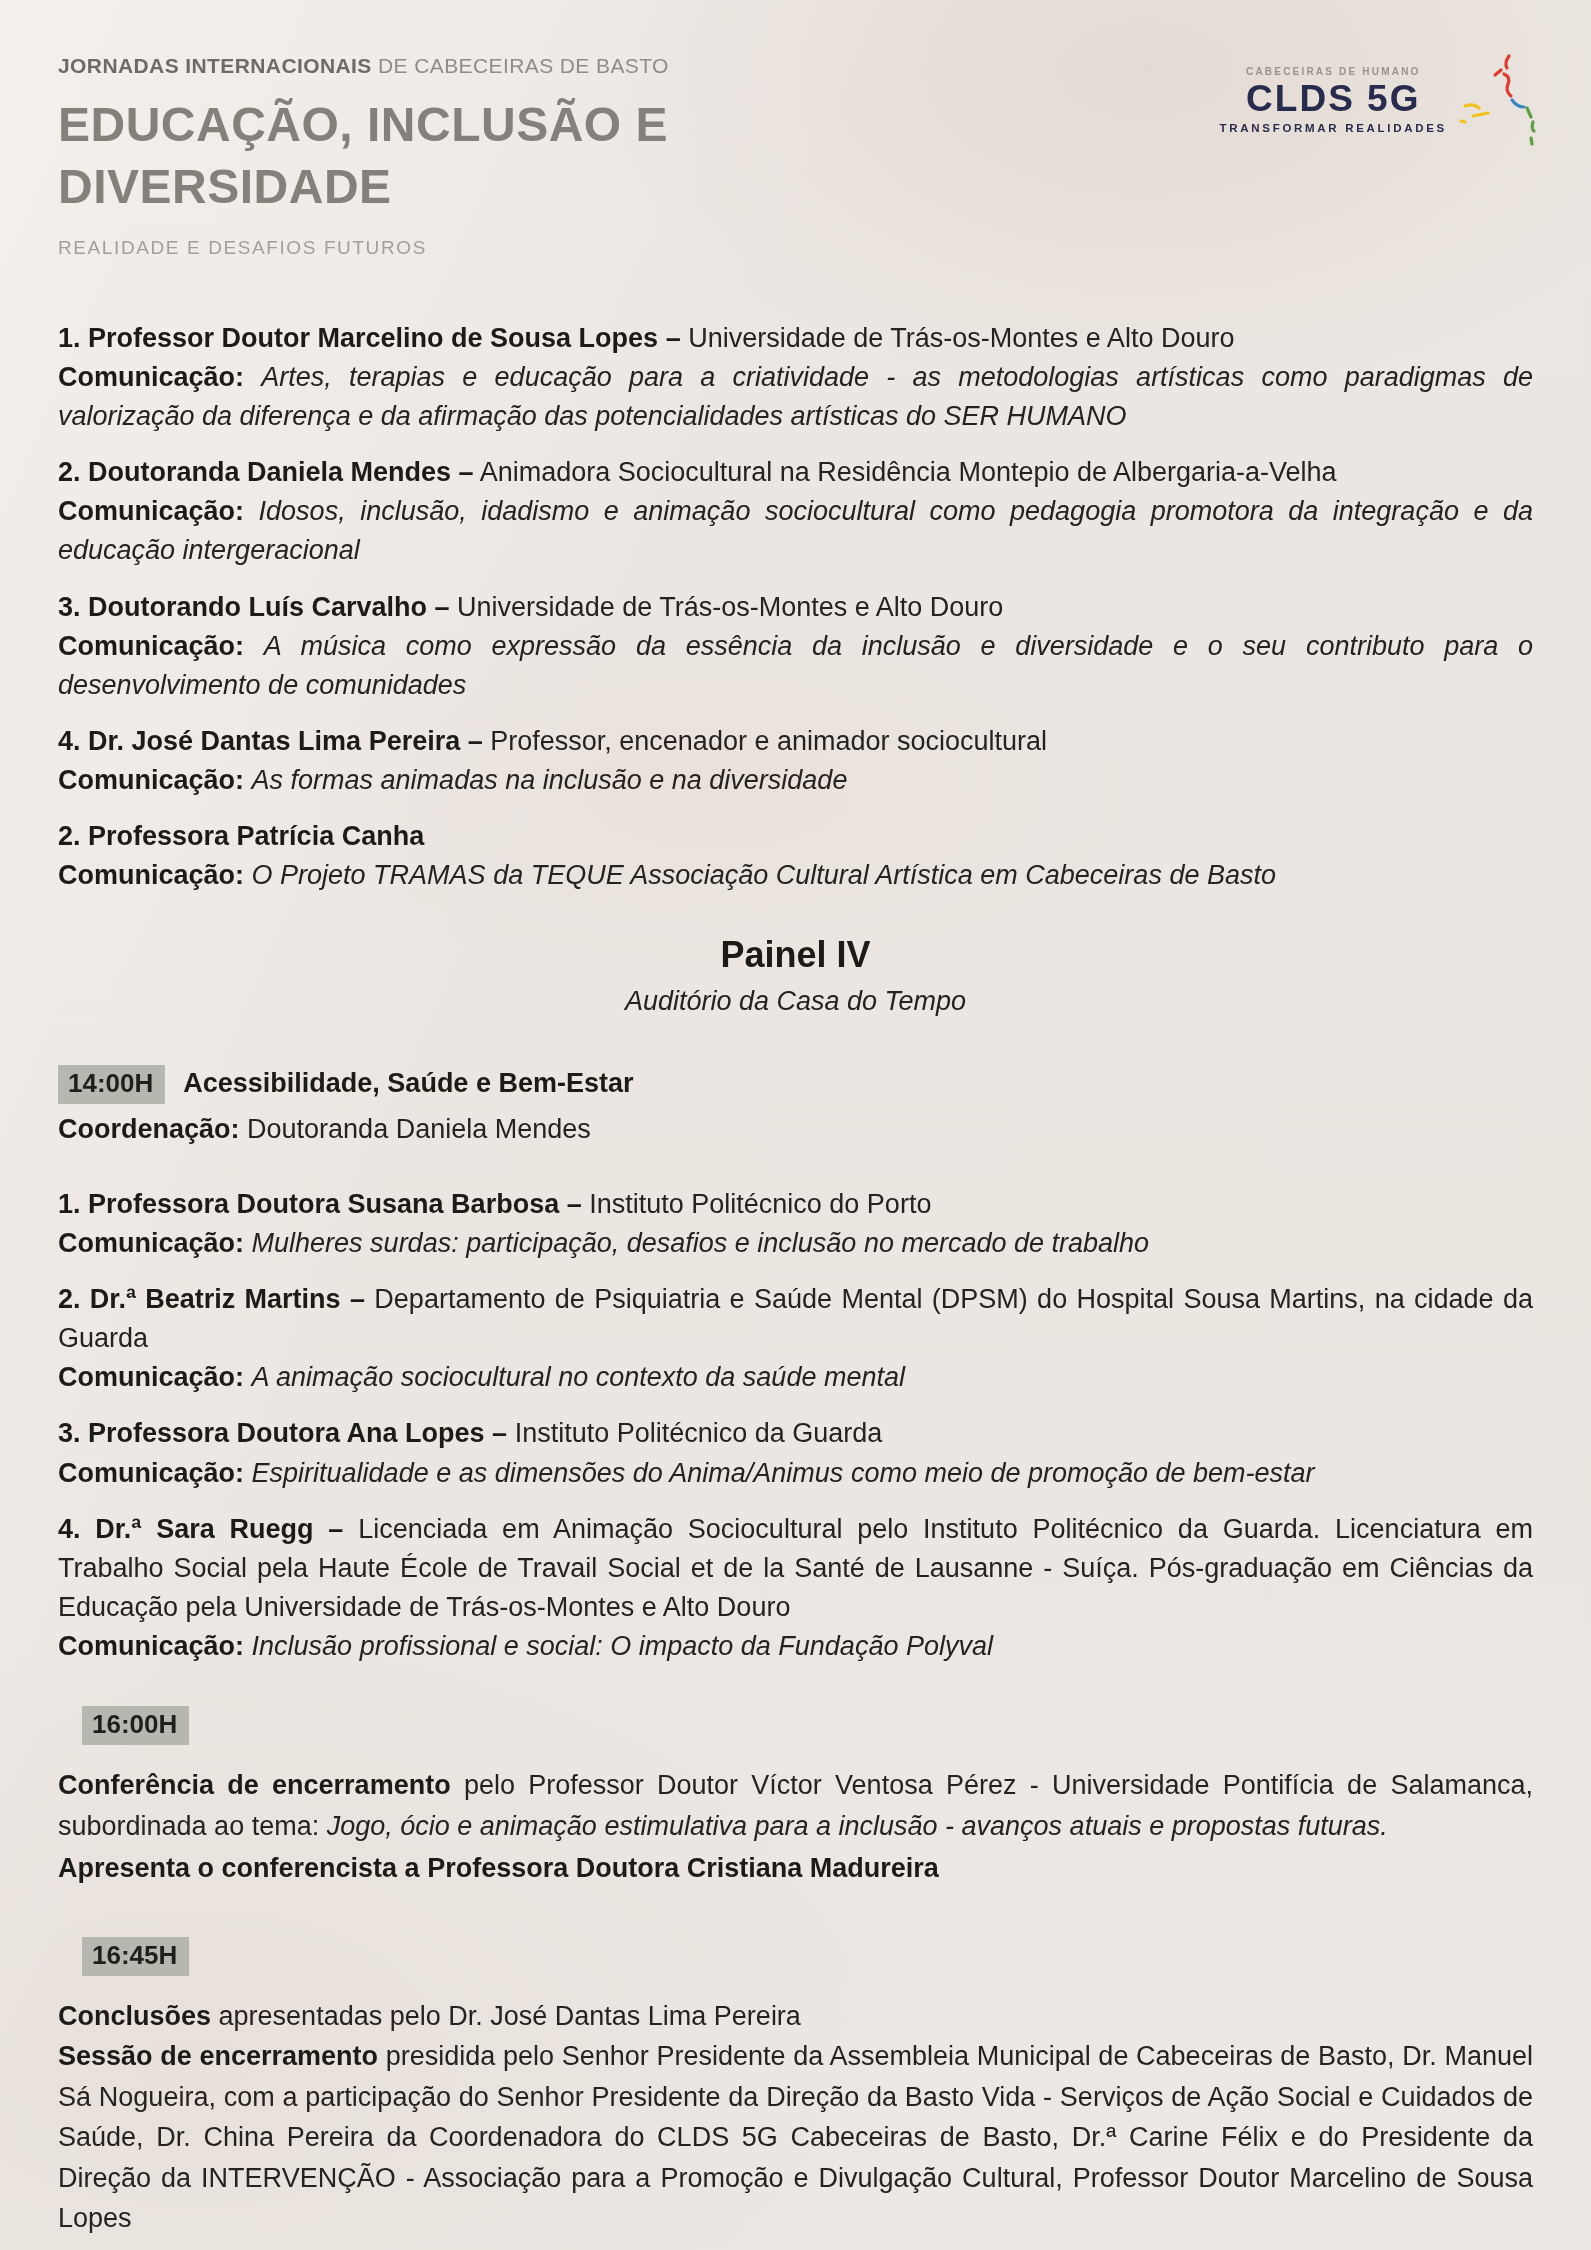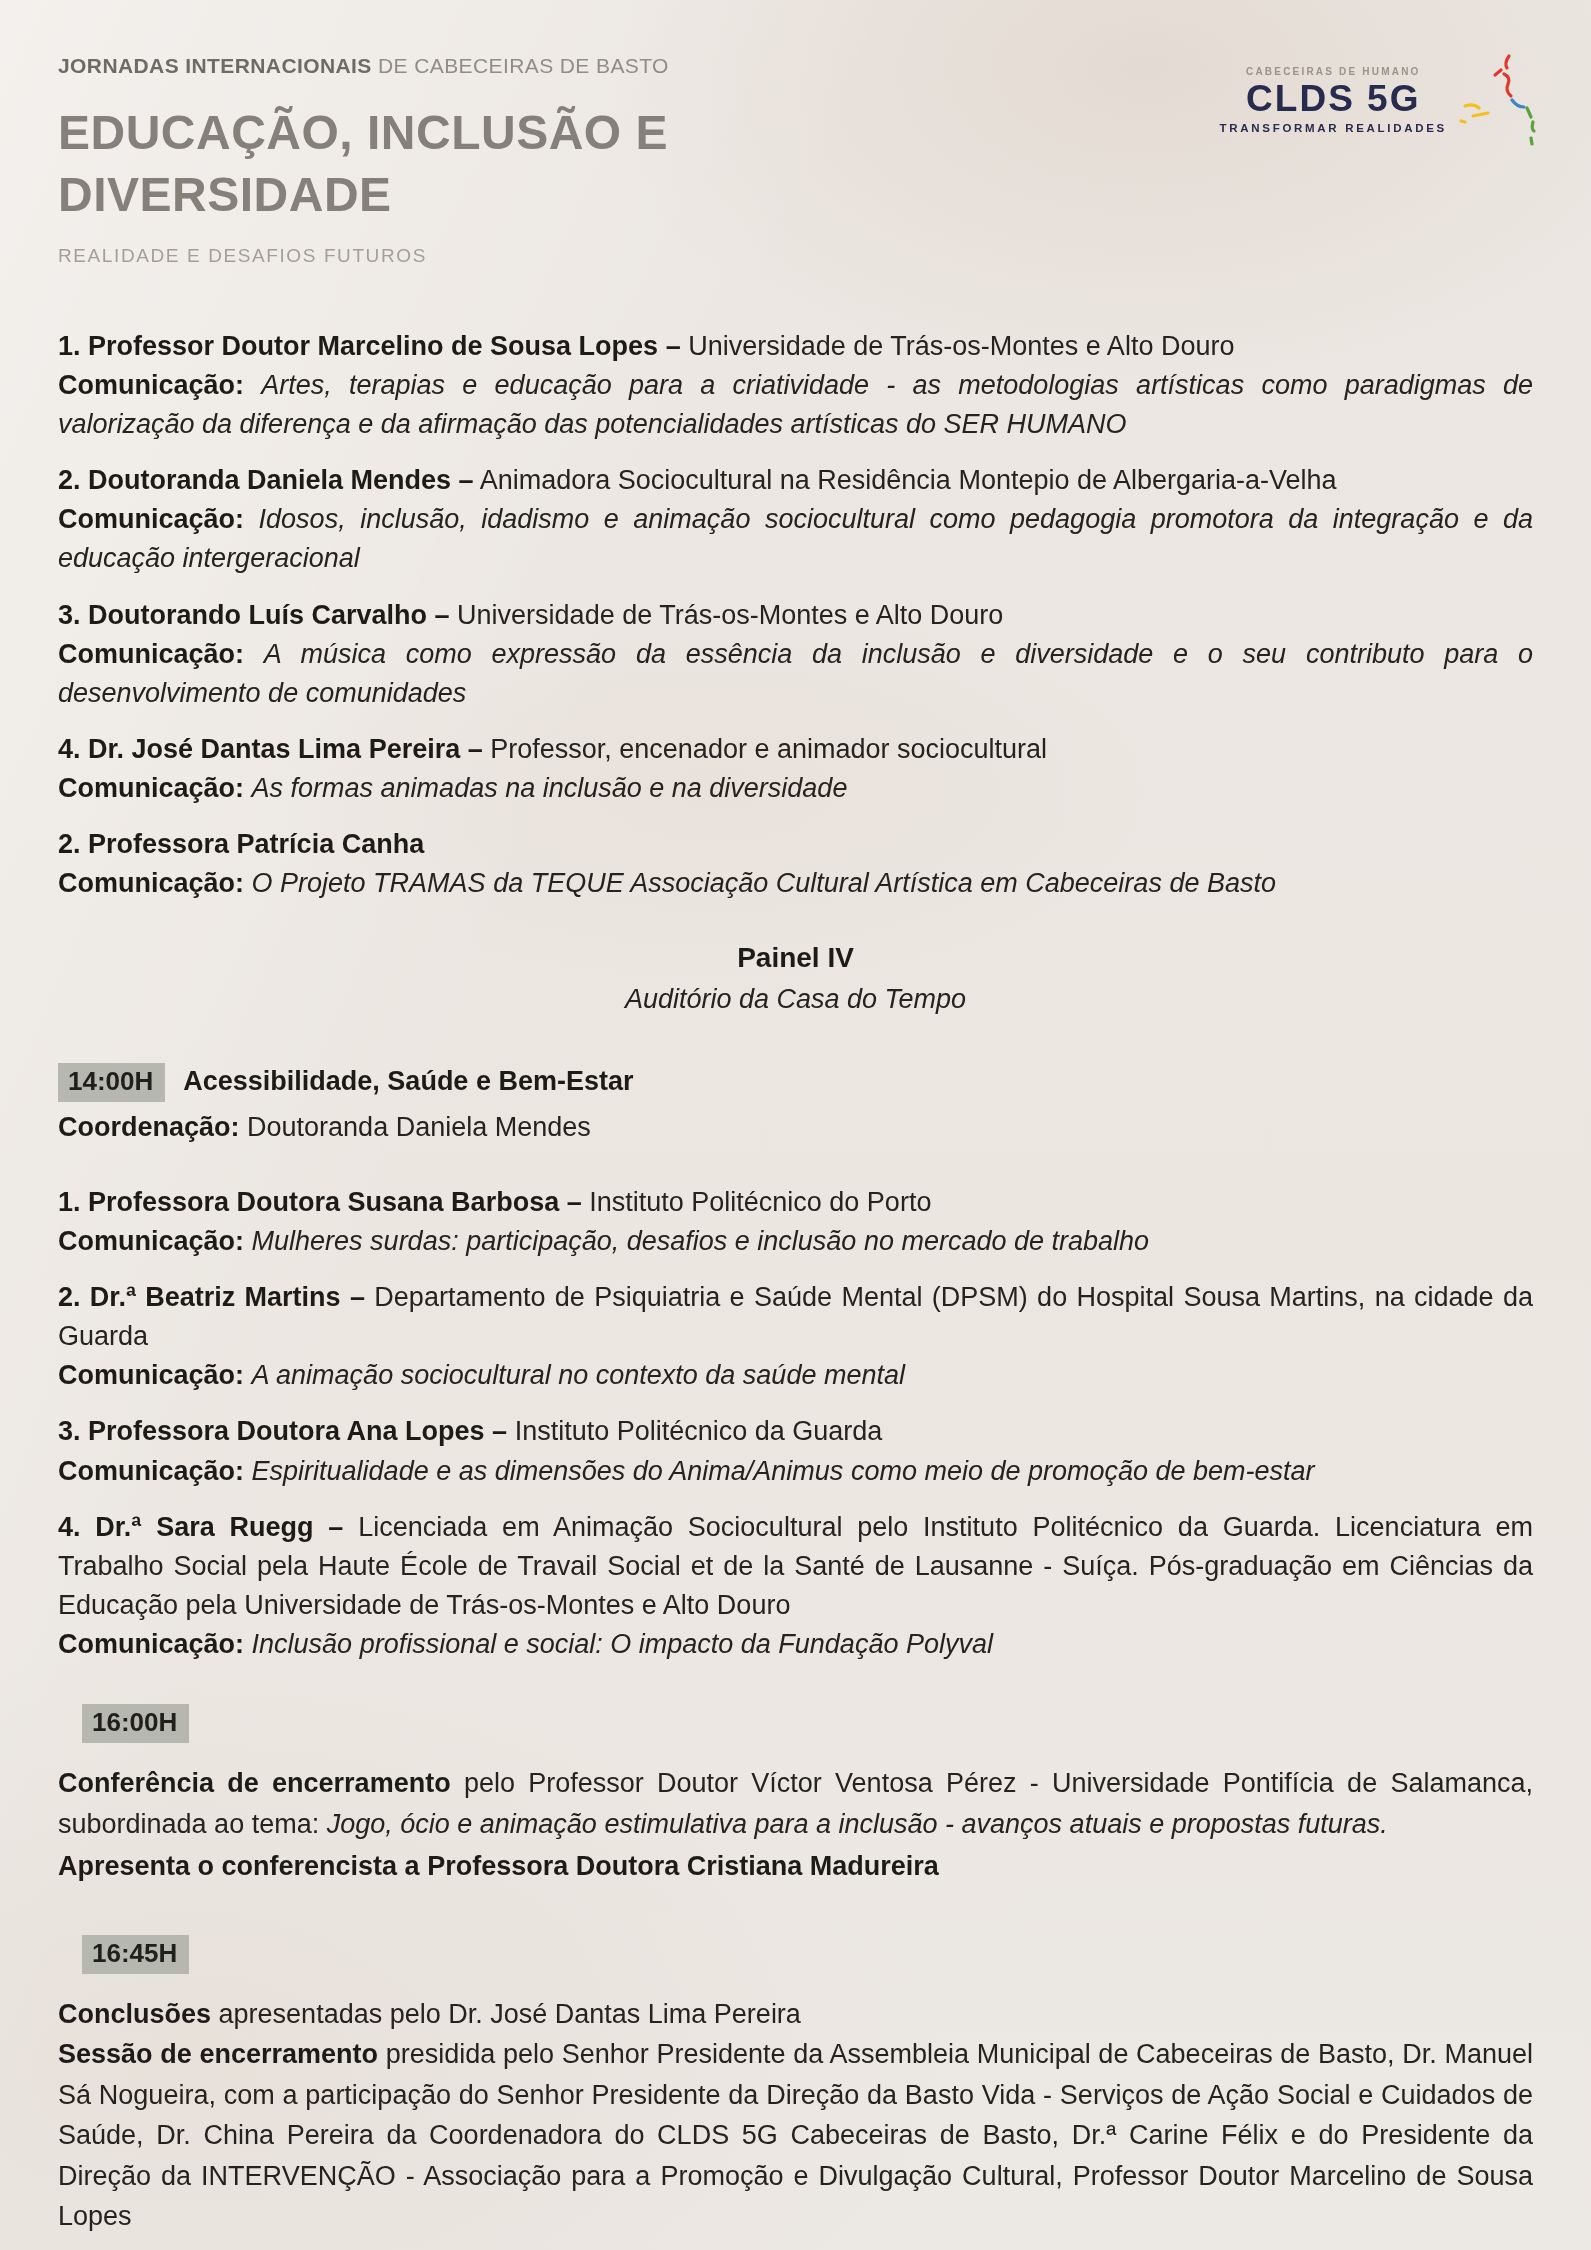--- a/index.html
+++ b/index.html
@@ -13,21 +13,21 @@
     background:
       linear-gradient(113deg, rgba(255,255,255,0.38) 0%, rgba(255,255,255,0) 36%),
       radial-gradient(ellipse 900px 520px at 72% 3%, rgba(213,198,186,0.38), rgba(213,198,186,0) 62%),
       radial-gradient(ellipse 1250px 720px at 12% 92%, rgba(221,209,199,0.30), rgba(221,209,199,0) 60%),
       radial-gradient(ellipse 700px 300px at 45% 35%, rgba(224,212,202,0.25), rgba(224,212,202,0) 65%),
       linear-gradient(180deg,#ece7e2 0%, #ebe6e0 55%, #ece8e3 100%);
   }
   .content { padding:40px 58px 0 58px; }
 
   
-  .kicker { font-size:21px; margin:14px 0 24px; letter-spacing:.4px; }
+  .kicker { font-size:21px; margin:14px 0 16px; letter-spacing:.4px; }
   .kicker strong { color:#6e6a65; font-weight:700; }
   .kicker span { color:#918c86; font-weight:400; }
   .title { font-size:48px; line-height:1.3; font-weight:800; color:#85807a; letter-spacing:.5px; }
   .subtitle { font-size:19px; color:#a49e97; letter-spacing:1.6px; margin:18px 0 60px; font-weight:500; }
 
   
   .logo { position:absolute; top:50px; right:44px; display:flex; align-items:center; gap:10px; }
   .logo-text { text-align:center; }
   .logo-loc { font-size:10px; letter-spacing:2.2px; color:#9b9289; margin-bottom:3px; font-weight:600; }
   .logo-name { font-size:37px; font-weight:800; color:#272b4e; letter-spacing:2px; line-height:1; }
@@ -35,21 +35,21 @@
 
   
   .speaker { font-size:27px; line-height:1.45; margin-bottom:17px; }
   .speaker p { margin:0; }
   .speaker strong, .para strong, .coord-line strong, .session-theme { color:#1d1b18; font-weight:700; }
   .speaker em, .para em { font-style:italic; }
   .justify { text-align:justify; }
 
   
   .panel-heading { text-align:center; margin:38px 0 48px; }
-  .panel-title { font-size:28px; font-weight:700; margin-bottom:10px; color:#1d1b18; }
+  .panel-title { font-size:36px; font-weight:700; margin-bottom:10px; color:#1d1b18; }
   .panel-venue { font-size:27px; font-style:italic; }
 
   
   .time-badge { display:inline-block; background:#b6b7af; padding:3px 12px 5px 10px; font-weight:700; font-size:26px; color:#211f1c; }
   .session-line { margin-bottom:6px; }
   .session-theme { font-size:27px; margin-left:18px; }
   .coord-line { font-size:27px; line-height:1.45; }
   .session { margin-bottom:36px; }
   .time-row { margin:48px 0 20px;padding-left:24px; }
   .time-row.first { margin-top:40px; }

